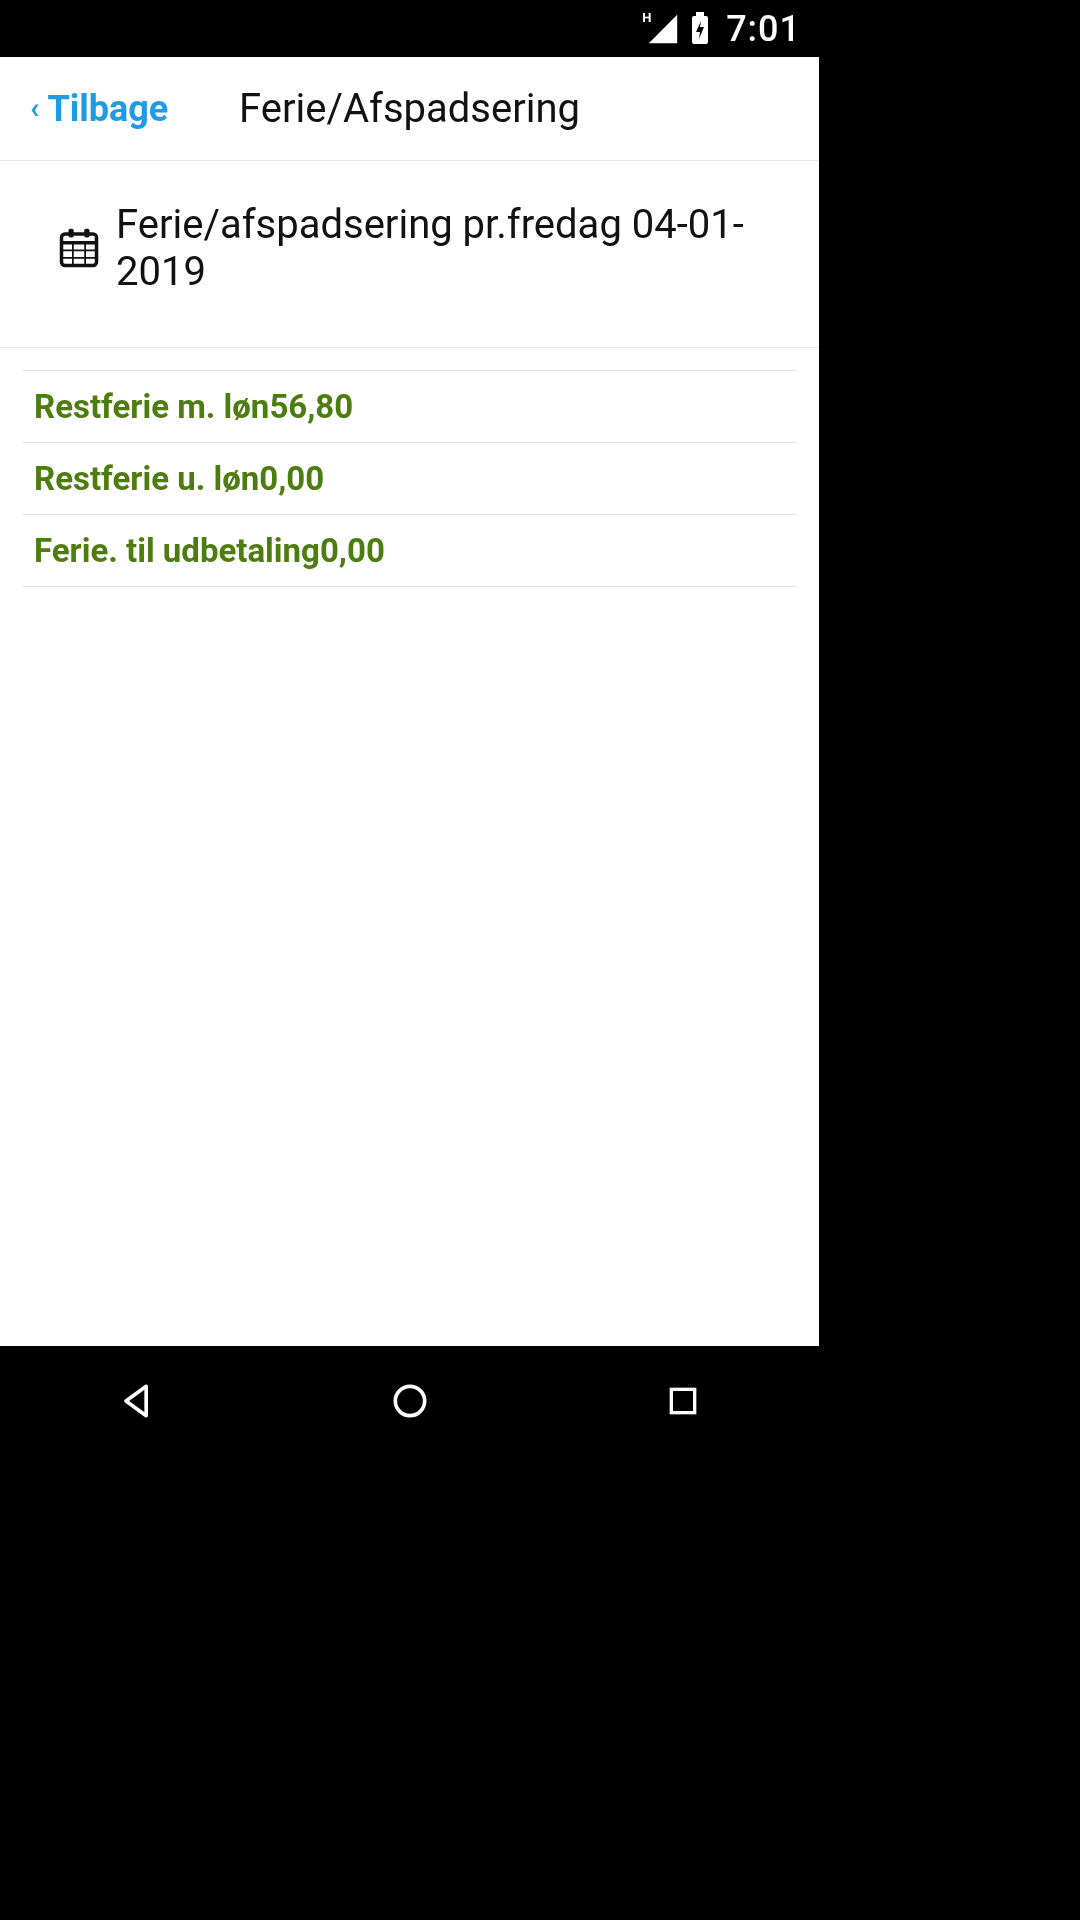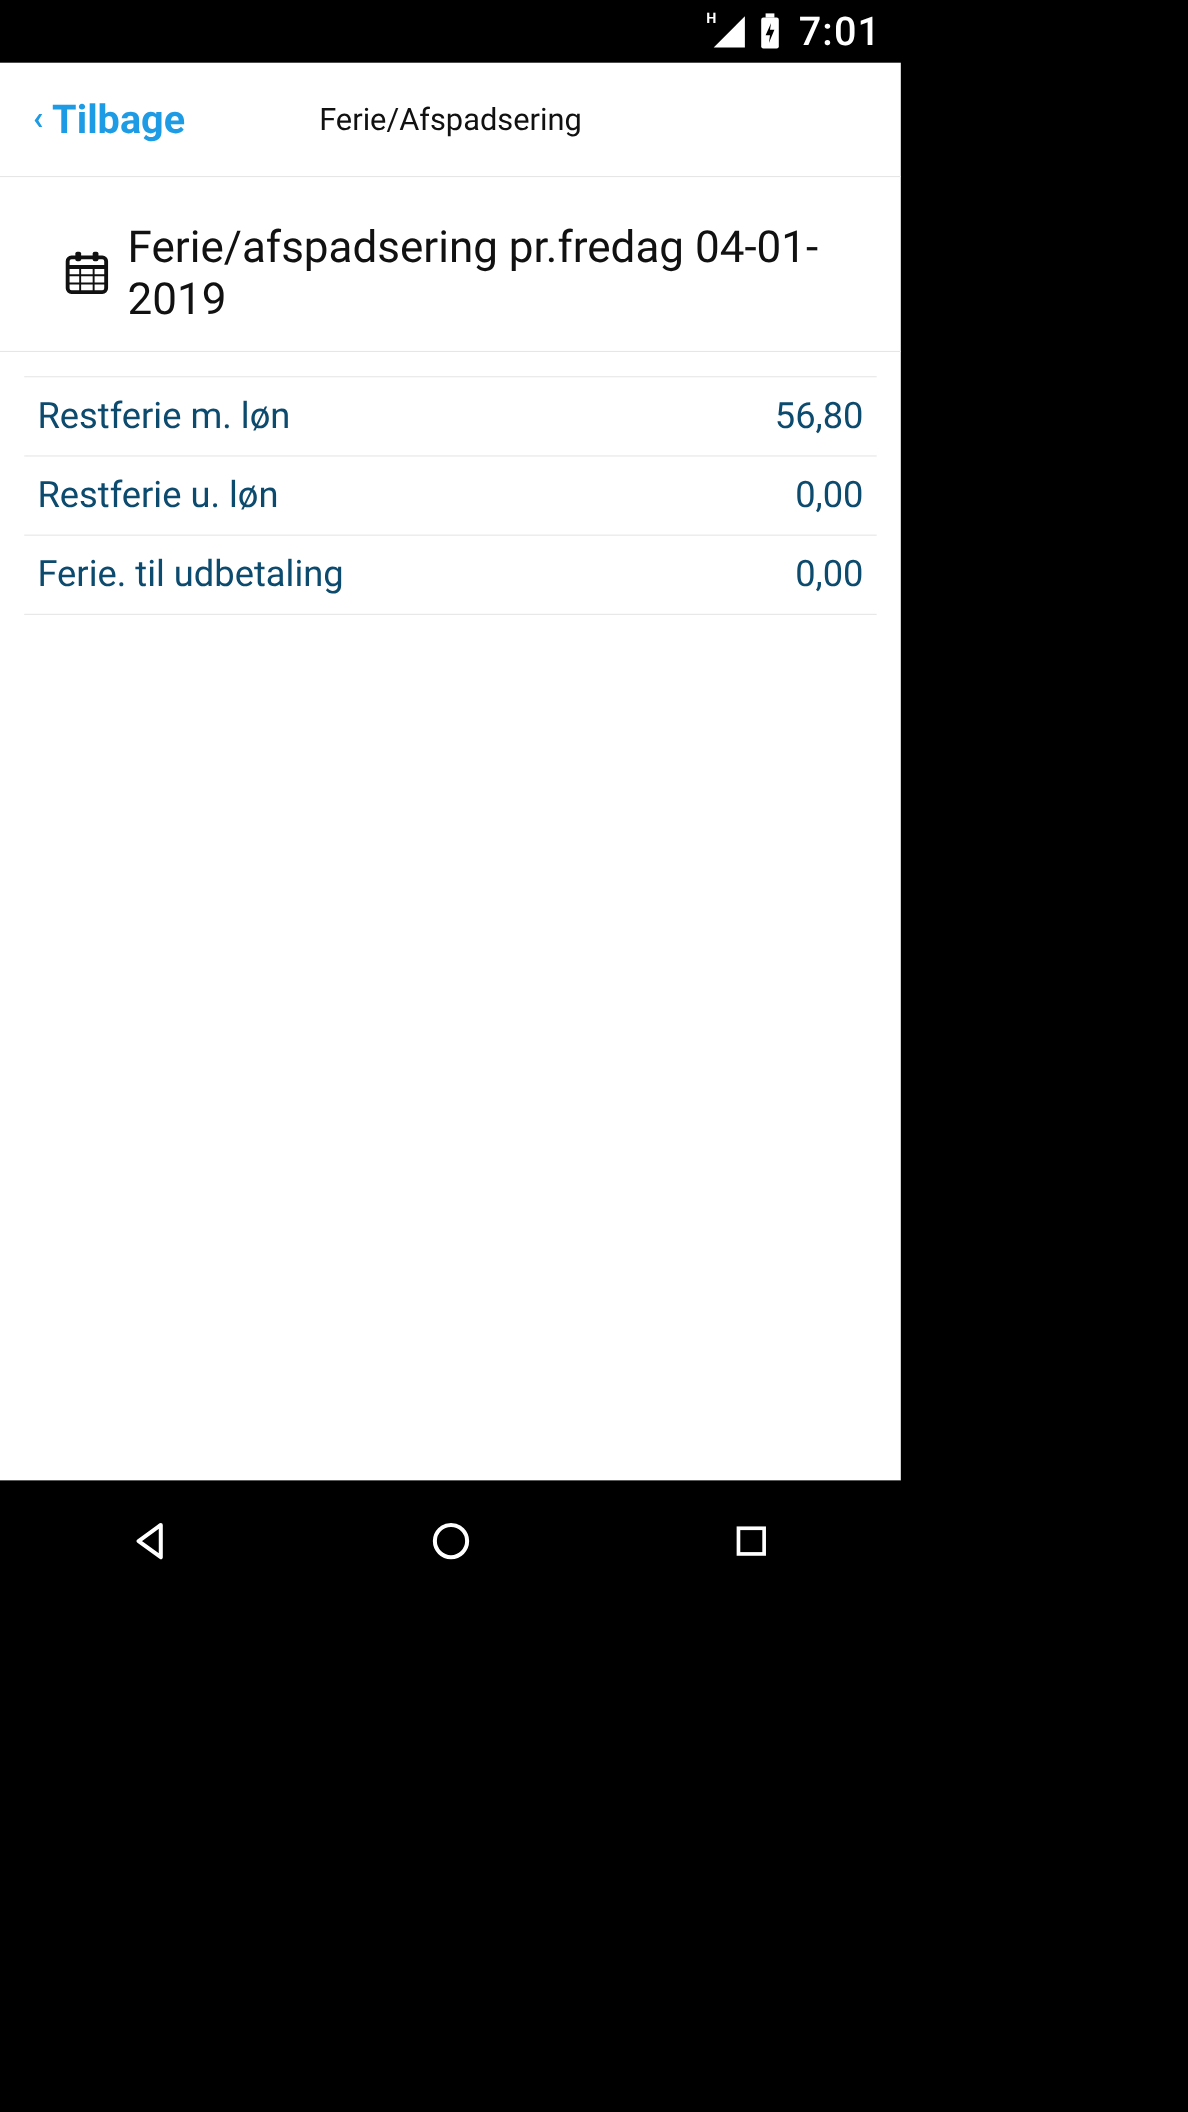--- a/index.html
+++ b/index.html
@@ -74,53 +74,53 @@
     gap: 8px;
   }
   .back-link .chev {
     font-size: 30px;
     line-height: 1;
     position: relative;
     top: -1px;
   }
   .app-title {
     margin: 0 auto;
-    font-size: 28px;
+    font-size: 40px;
     font-weight: 400;
     color: #111;
   }
   
   .section-heading {
     display: flex;
     align-items: center;
     gap: 16px;
-    padding: 40px 30px 24px 58px;
+    padding: 40px 30px 52px 58px;
     border-bottom: 1px solid #e6e6e6;
   }
   .section-heading .cal {
     width: 42px;
     height: 42px;
     flex: none;
   }
   .section-heading .txt {
     font-size: 40px;
     color: #111;
   }
   
   .data-list {
     padding: 22px 22px 0 22px;
   }
   .row {
     display: flex;
-    justify-content: space-between;
     align-items: center;
     padding: 16px 12px 16px 12px;
     border-top: 1px solid #e6e6e6;
     font-size: 33px;
-    color: #0c4a6e;
+    color: #4d7c0f;
+    font-weight: bold;
   }
   .row:last-child { border-bottom: 1px solid #e6e6e6; }
   .row .value { text-align: right; }
   
   .nav-bar {
     height: 110px;
     background: #000;
     display: flex;
     justify-content: space-around;
     align-items: center;

